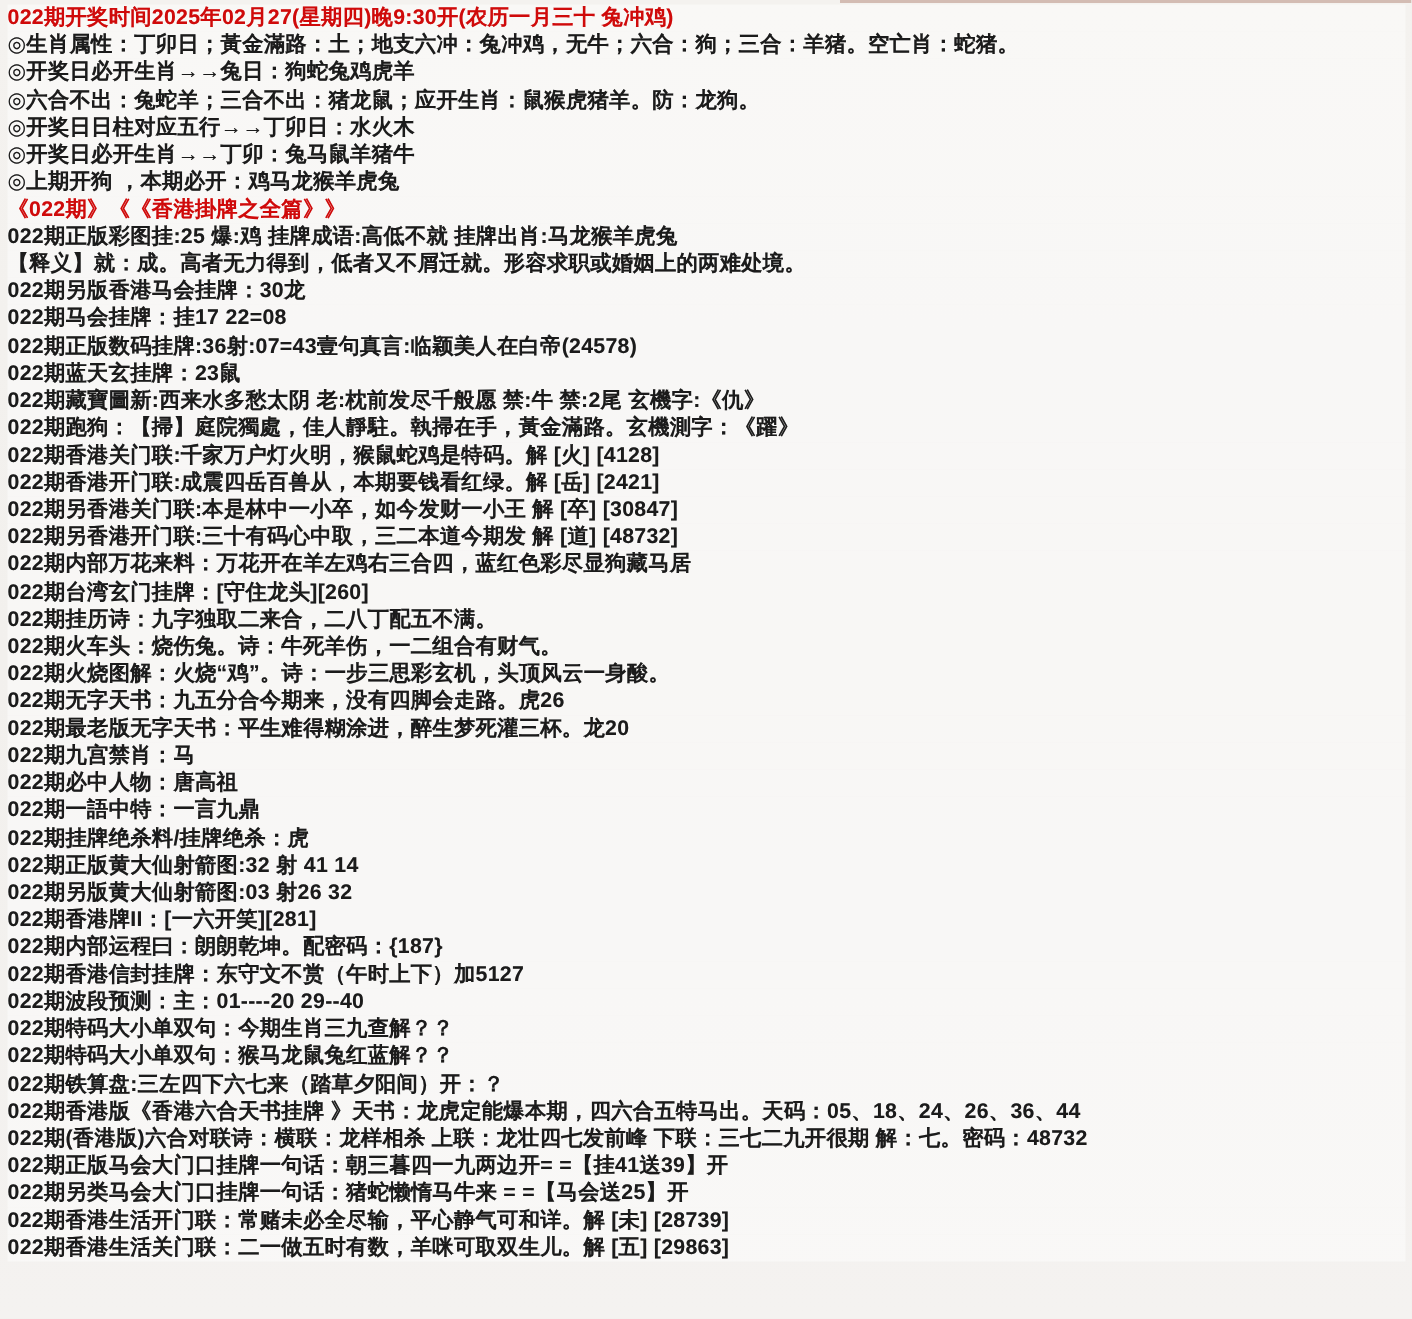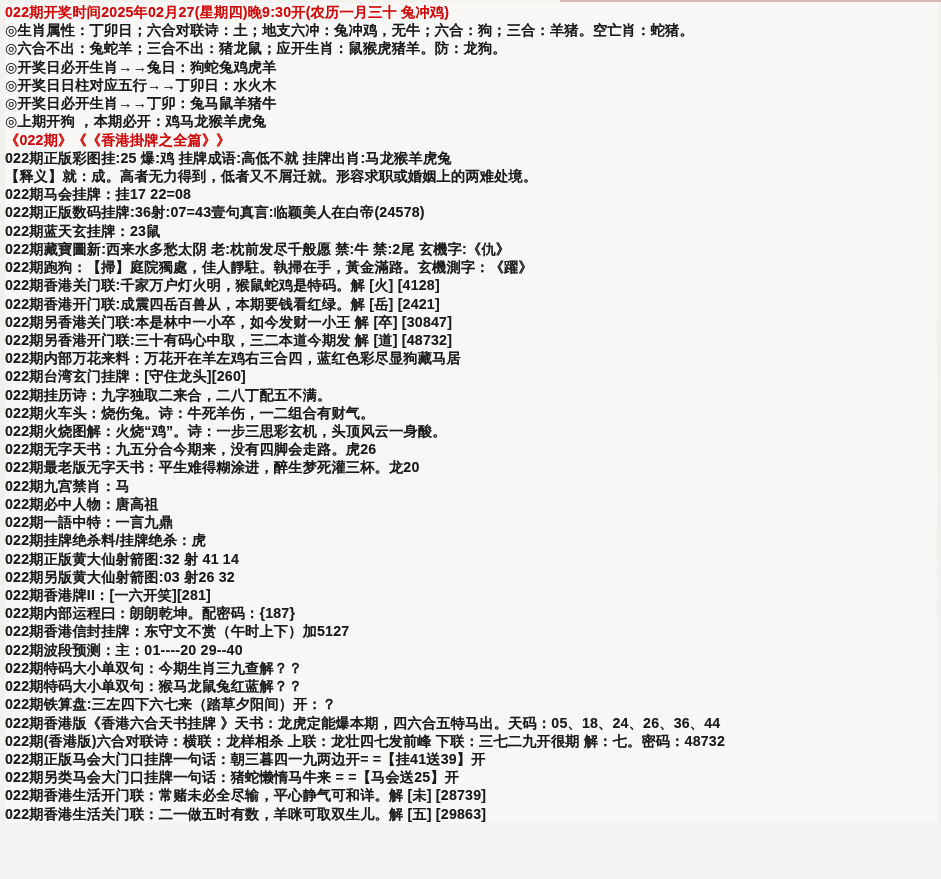--- a/index.html
+++ b/index.html
@@ -44,29 +44,30 @@
     text-shadow: 0 0 0.4px rgba(207,10,10,0.35);
   }
 </style>
 </head>
 <body>
 
 <div class="page">
   <div class="top-edge"></div>
   <div id="lines-container">
       <div class="line red">022期开奖时间2025年02月27(星期四)晚9:30开(农历一月三十 兔冲鸡)</div>
-      <div class="line">◎生肖属性：丁卯日；六合对联诗：土；地支六冲：兔冲鸡，无牛；六合：狗；三合：羊猪。空亡肖：蛇猪。</div>
+      <div class="line">◎生肖属性：丁卯日；黃金滿路：土；地支六冲：兔冲鸡，无牛；六合：狗；三合：羊猪。空亡肖：蛇猪。</div>
+      <div class="line">◎开奖日必开生肖→→兔日：狗蛇兔鸡虎羊</div>
       <div class="line">◎六合不出：兔蛇羊；三合不出：猪龙鼠；应开生肖：鼠猴虎猪羊。防：龙狗。</div>
-      <div class="line">◎开奖日必开生肖→→兔日：狗蛇兔鸡虎羊</div>
       <div class="line">◎开奖日日柱对应五行→→丁卯日：水火木</div>
       <div class="line">◎开奖日必开生肖→→丁卯：兔马鼠羊猪牛</div>
       <div class="line">◎上期开狗 ，本期必开：鸡马龙猴羊虎兔</div>
       <div class="line red">《022期》《《香港掛牌之全篇》》</div>
       <div class="line">022期正版彩图挂:25 爆:鸡 挂牌成语:高低不就 挂牌出肖:马龙猴羊虎兔</div>
       <div class="line">【释义】就：成。高者无力得到，低者又不屑迁就。形容求职或婚姻上的两难处境。</div>
+      <div class="line">022期另版香港马会挂牌：30龙</div>
       <div class="line">022期马会挂牌：挂17 22=08</div>
       <div class="line">022期正版数码挂牌:36射:07=43壹句真言:临颖美人在白帝(24578)</div>
       <div class="line">022期蓝天玄挂牌：23鼠</div>
       <div class="line">022期藏寶圖新:西来水多愁太阴 老:枕前发尽千般愿 禁:牛 禁:2尾 玄機字:《仇》</div>
       <div class="line">022期跑狗：【掃】庭院獨處，佳人靜駐。執掃在手，黃金滿路。玄機測字：《躍》</div>
       <div class="line">022期香港关门联:千家万户灯火明，猴鼠蛇鸡是特码。解 [火] [4128]</div>
       <div class="line">022期香港开门联:成震四岳百兽从，本期要钱看红绿。解 [岳] [2421]</div>
       <div class="line">022期另香港关门联:本是林中一小卒，如今发财一小王 解 [卒] [30847]</div>
       <div class="line">022期另香港开门联:三十有码心中取，三二本道今期发 解 [道] [48732]</div>
       <div class="line">022期内部万花来料：万花开在羊左鸡右三合四，蓝红色彩尽显狗藏马居</div>

